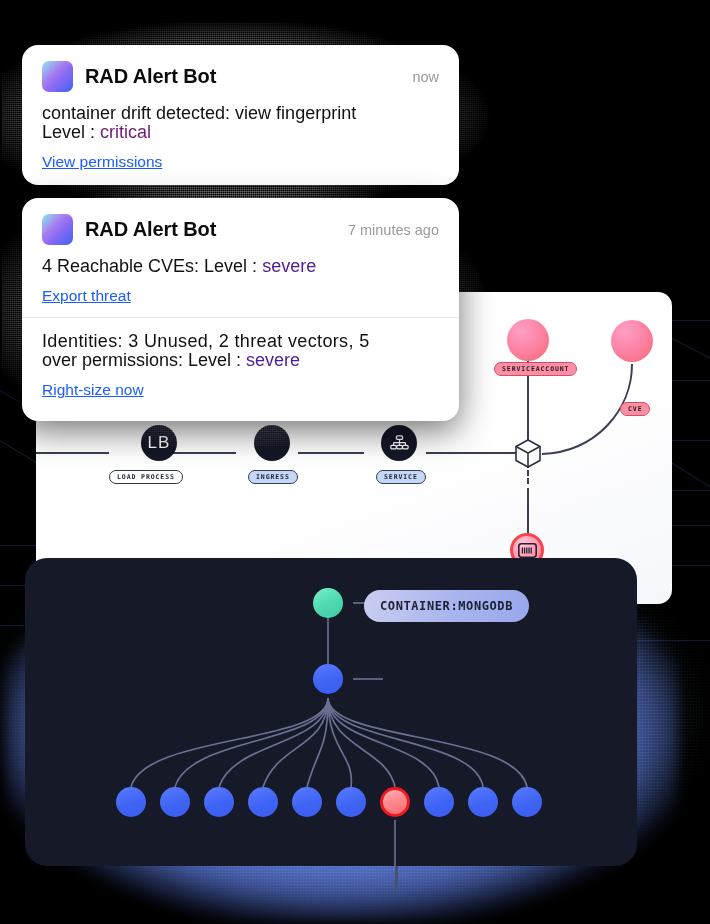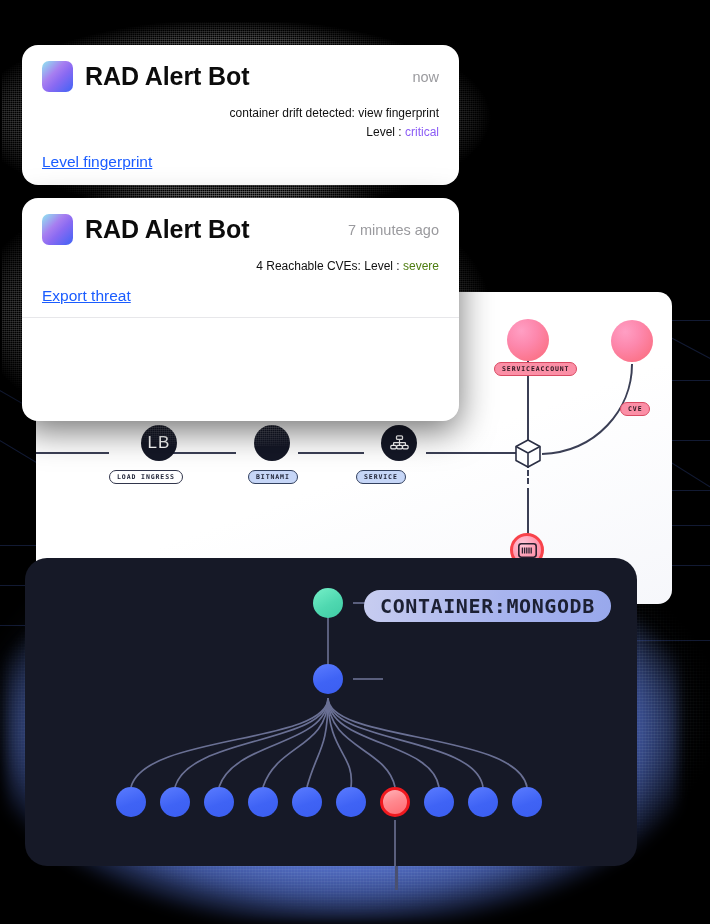--- a/index.html
+++ b/index.html
@@ -158,21 +158,21 @@
   .dnode.teal { background: linear-gradient(150deg, #76f0c8 0%, #4fd8b0 55%, #3fcba4 100%); }
   .dnode.blue { background: linear-gradient(160deg, #5b7cff 0%, #3f63f5 55%, #3b5ef0 100%); }
   .dnode.red  {
     background: linear-gradient(160deg, #ffb3b8 0%, #ff8a90 45%, #ff6b72 100%);
     border: 3px solid #f0191f;
   }
   .dpill {
     position: absolute;
     font-family: "DejaVu Sans Mono", monospace;
     font-weight: 700;
-    font-size: 20px;
+    font-size: 12px;
     letter-spacing: .6px;
     color: #1c2033;
     border-radius: 999px;
     padding: 9px 16px;
     white-space: nowrap;
     line-height: 14px;
   }
   .dpill.lav { background: linear-gradient(100deg, #c8cdf0 0%, #a8b4ee 55%, #98a8ec 100%); }
   .dpill.blu { background: linear-gradient(100deg, #4e6ef8 0%, #4062f3 100%); color:#121634; }
 
@@ -224,39 +224,38 @@
     padding: 16px 20px 4px 20px;
   }
   .app-icon {
     width: 31px; height: 31px;
     border-radius: 7px;
     background: linear-gradient(135deg, #8ee9f0 0%, #a77ef0 38%, #8a6af2 58%, #3f63f5 100%);
     flex: 0 0 auto;
   }
   .app-name {
     margin-left: 12px;
-    font-size: 25px;
+    font-size: 20px;
     font-weight: 700;
     color: #0c0c0c;
     letter-spacing: -0.1px;
   }
   .card-time {
     margin-left: auto;
     font-size: 14.5px;
     color: #9a9a9e;
   }
   .card-body { padding: 8px 20px 14px 20px; }
   .card-line {
-    font-size: 12px;
+    font-size: 18px;
     color: #111111;
     line-height: 19px;
-    text-align: right;
-  }
-  .sev-critical { color: #8b5cf6; }
-  .sev-severe   { color: #4d7c0f; }
+  }
+  .sev-critical { color: #701a75; }
+  .sev-severe   { color: #4c1d95; }
   .card-link {
     display: inline-block;
     margin-top: 11px;
     font-size: 15.5px;
     color: #1a5cff;
     text-decoration: underline;
     cursor: pointer;
   }
   .card-div {
     height: 1px;
@@ -323,35 +322,35 @@
 
     <div class="edge v" style="left:491px; top:196px; width:2px; height:58px;"></div>
 
     <svg style="position:absolute; left:0; top:0; width:636px; height:312px; overflow:visible;">
       <path d="M 596 72 C 596 118, 560 160, 506 162" stroke="#3b3f55" stroke-width="2" fill="none"></path>
     </svg>
 
     <div class="gnode dark" style="left:105px; top:133px; width:36px; height:36px;">
       <span class="lb-text">LB</span>
     </div>
-    <div class="glabel white" style="left:73px; top:178px;">LOAD INGRESS</div>
+    <div class="glabel white" style="left:73px; top:178px;">LOAD PROCESS</div>
 
     <div class="gnode dark" style="left:218px; top:133px; width:36px; height:36px;"></div>
-    <div class="glabel blue" style="left:212px; top:178px;">BITNAMI</div>
+    <div class="glabel blue" style="left:212px; top:178px;">INGRESS</div>
 
     <div class="gnode dark" style="left:345px; top:133px; width:36px; height:36px;">
       <svg width="19" height="17" viewBox="0 0 19 17">
         <rect x="6.5" y="0.8" width="6" height="3.6" rx="1" fill="none" stroke="#fff" stroke-width="1.3"></rect>
         <path d="M9.5 4.6 V7.6 M3.6 7.6 H15.4 M3.6 7.6 V10.2 M9.5 7.6 V10.2 M15.4 7.6 V10.2" stroke="#fff" stroke-width="1.2" fill="none"></path>
         <rect x="0.8" y="10.4" width="5.5" height="3.4" rx="1" fill="none" stroke="#fff" stroke-width="1.2"></rect>
         <rect x="6.8" y="10.4" width="5.5" height="3.4" rx="1" fill="none" stroke="#fff" stroke-width="1.2"></rect>
         <rect x="12.6" y="10.4" width="5.5" height="3.4" rx="1" fill="none" stroke="#fff" stroke-width="1.2"></rect>
       </svg>
     </div>
-    <div class="glabel blue" style="left:320px; top:178px;">SERVICE</div>
+    <div class="glabel blue" style="left:340px; top:178px;">SERVICE</div>
 
     <div class="cube-wrap" style="left:477px; top:146px;">
       <svg width="30" height="32" viewBox="0 0 30 32">
         <path d="M15 2 L27 8.5 L27 22.5 L15 29 L3 22.5 L3 8.5 Z" fill="#ffffff" stroke="#2b2f44" stroke-width="1.6" stroke-linejoin="round"></path>
         <path d="M3 8.5 L15 15 L27 8.5 M15 15 L15 29" fill="none" stroke="#2b2f44" stroke-width="1.6" stroke-linejoin="round"></path>
       </svg>
     </div>
 
     <div class="gnode pink" style="left:471px; top:27px; width:42px; height:42px;"></div>
     <div class="glabel pink" style="left:458px; top:70px;">SERVICEACCOUNT</div>
@@ -417,36 +416,43 @@
     <div class="card-head">
       <div class="app-icon"></div>
       <div class="app-name">RAD Alert Bot</div>
       <div class="card-time">now</div>
     </div>
     <div class="card-body">
       <div class="card-line">container drift detected: view fingerprint</div>
       <div class="card-line">
         <span>Level : </span><span class="sev-critical">critical</span>
       </div>
-      <a class="card-link">Level fingerprint</a>
+      <a class="card-link">View permissions</a>
     </div>
   </div>
 
   <div class="card-grain" id="grain-2"></div>
   <div class="card" id="card-2">
     <div class="card-head">
       <div class="app-icon"></div>
       <div class="app-name">RAD Alert Bot</div>
       <div class="card-time">7 minutes ago</div>
     </div>
 
     <div class="card-body" style="padding-bottom:12px;">
       <div class="card-line">
         <span>4 Reachable CVEs: Level : </span><span class="sev-severe">severe</span>
       </div>
       <a class="card-link">Export threat </a>
     </div>
 
     <div class="card-div"></div>
 
+    <div class="card-body" style="padding-top:14px;">
+      <div class="card-line wide-spaced">Identities:  3  Unused,  2  threat  vectors,  5</div>
+      <div class="card-line">
+        <span>over permissions: Level : </span><span class="sev-severe">severe</span>
+      </div>
+      <a class="card-link">Right-size now</a>
+    </div>
   </div>
 
 </div>
 
 </body></html>

